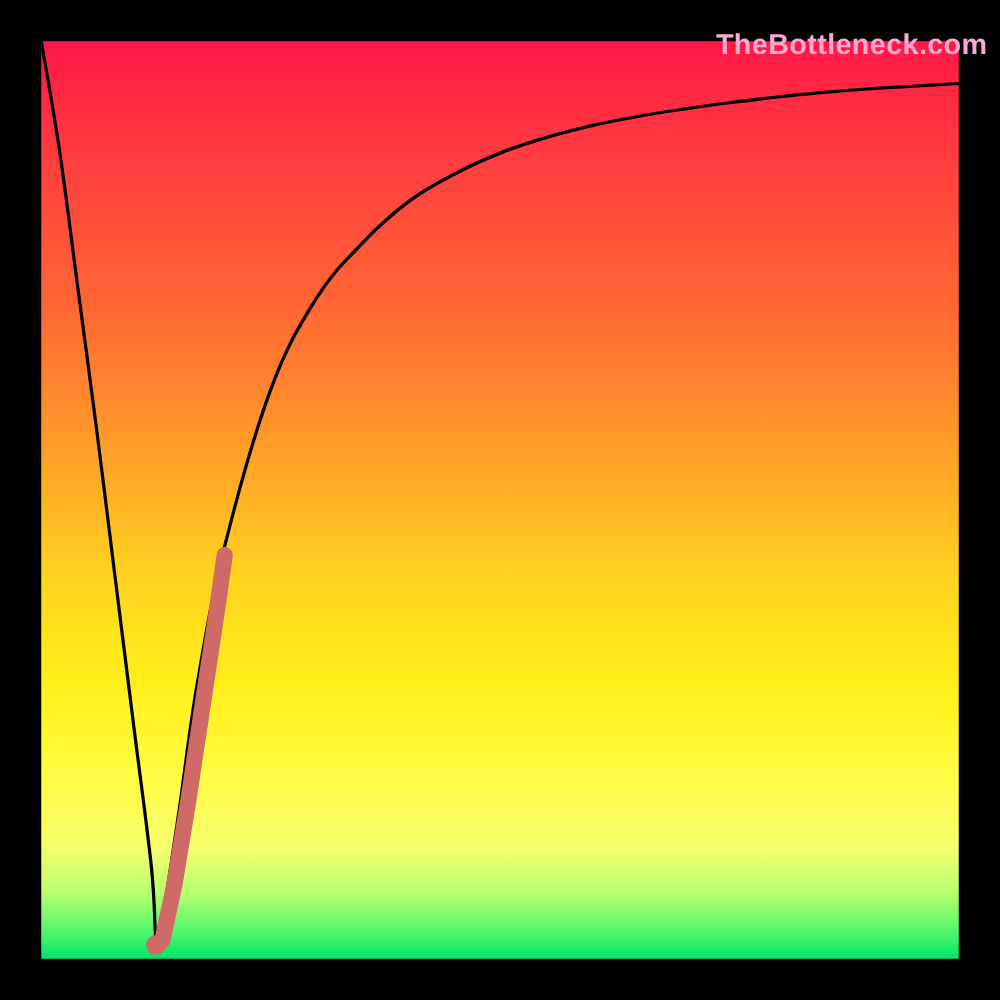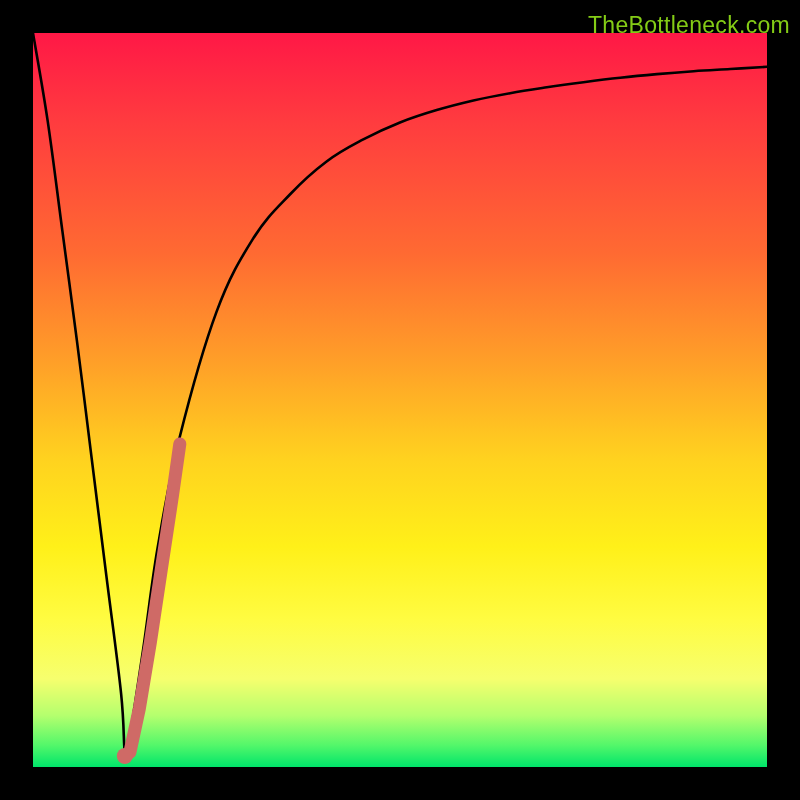--- a/index.html
+++ b/index.html
@@ -31,25 +31,25 @@
       #ffd21f 58%,
       #fff019 70%,
       #fffc42 80%,
       #f6ff6e 88%,
       #b4ff6e 93%,
       #54f76a 97%,
       #00e56a 100%);
   }
   .watermark {
     position: absolute;
-    top: 12px;
+    top: 22px;
     right: 10px;
-    color: #84cc16;
+    color: #f9a8d4;
     font-size: 23px;
-    font-weight: 400;
+    font-weight: 700;
     letter-spacing: 0.3px;
     font-family: Arial, Helvetica, sans-serif;
   }
   svg.curves {
     position: absolute;
     left: 0;
     top: 0;
     width: 734px;
     height: 734px;
   }

